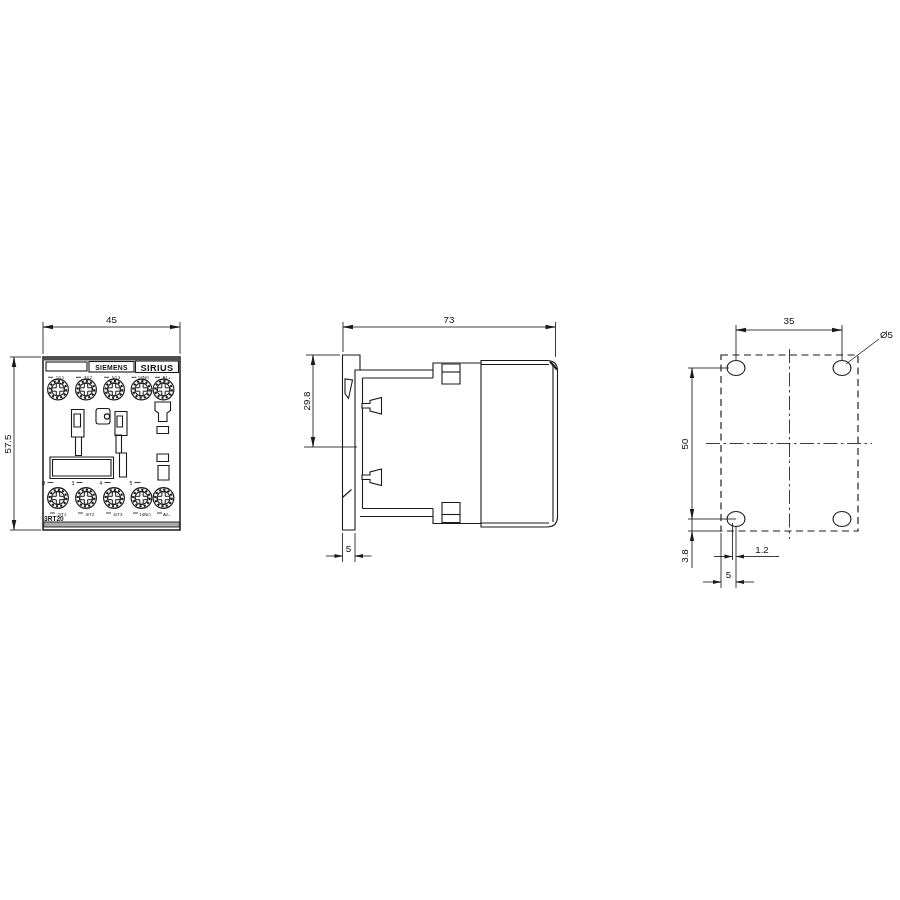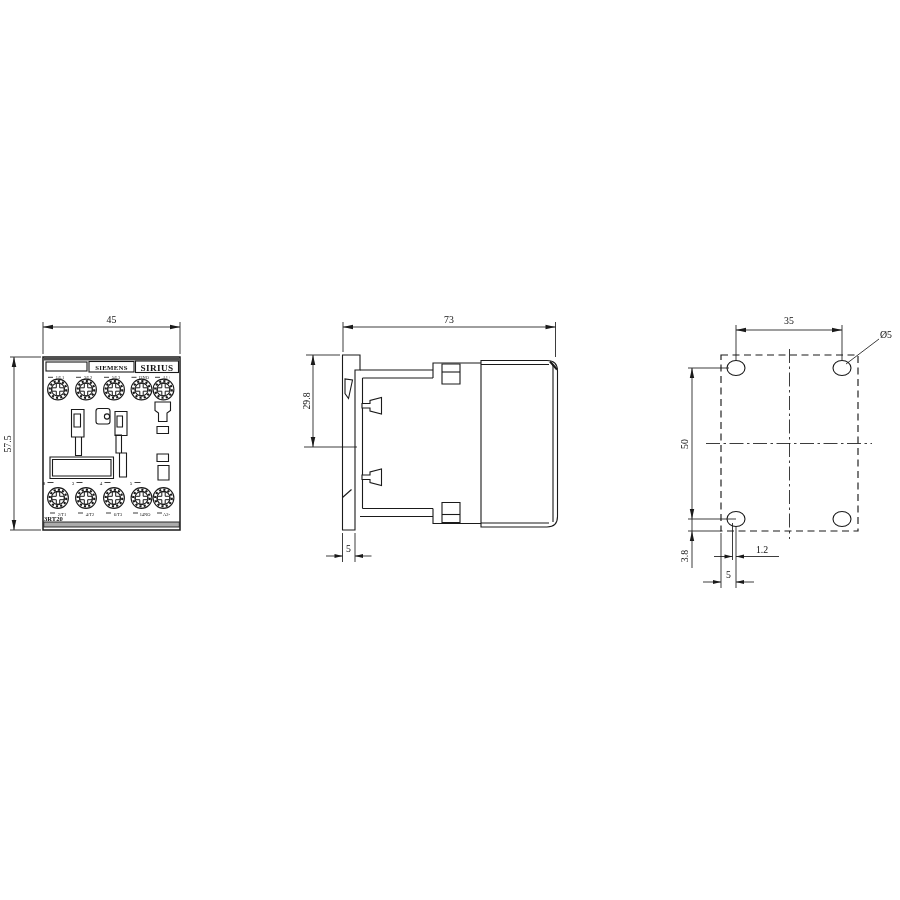--- a/index.html
+++ b/index.html
@@ -1,17 +1,17 @@
 <!DOCTYPE html>
 <html><head>
 <meta charset="utf-8">
 <style>
   html,body{margin:0;padding:0;background:#fff;}
   .stage{position:relative;width:900px;height:688px;background:#ffffff;overflow:hidden;
-         font-family:Liberation Serif, serif;}
+         font-family:Liberation Sans, sans-serif;}
   svg text{fill:#111;}
   .ln{stroke:#1a1a1a;stroke-width:1.1;fill:none;}
   .thick{stroke-width:1.5;}
   .dim{stroke:#1a1a1a;stroke-width:0.85;fill:none;}
   .dash{stroke:#1a1a1a;stroke-width:1.15;fill:none;stroke-dasharray:7 4.5;}
   .cdash{stroke:#1a1a1a;stroke-width:0.85;fill:none;stroke-dasharray:14 3.5 2.5 3.5;}
   .arr{fill:#1a1a1a;stroke:none;}
   .dimtxt{font-size:9.8px;}
   .tinytxt{font-size:4.4px;}
   .microtxt{font-size:5px;}

